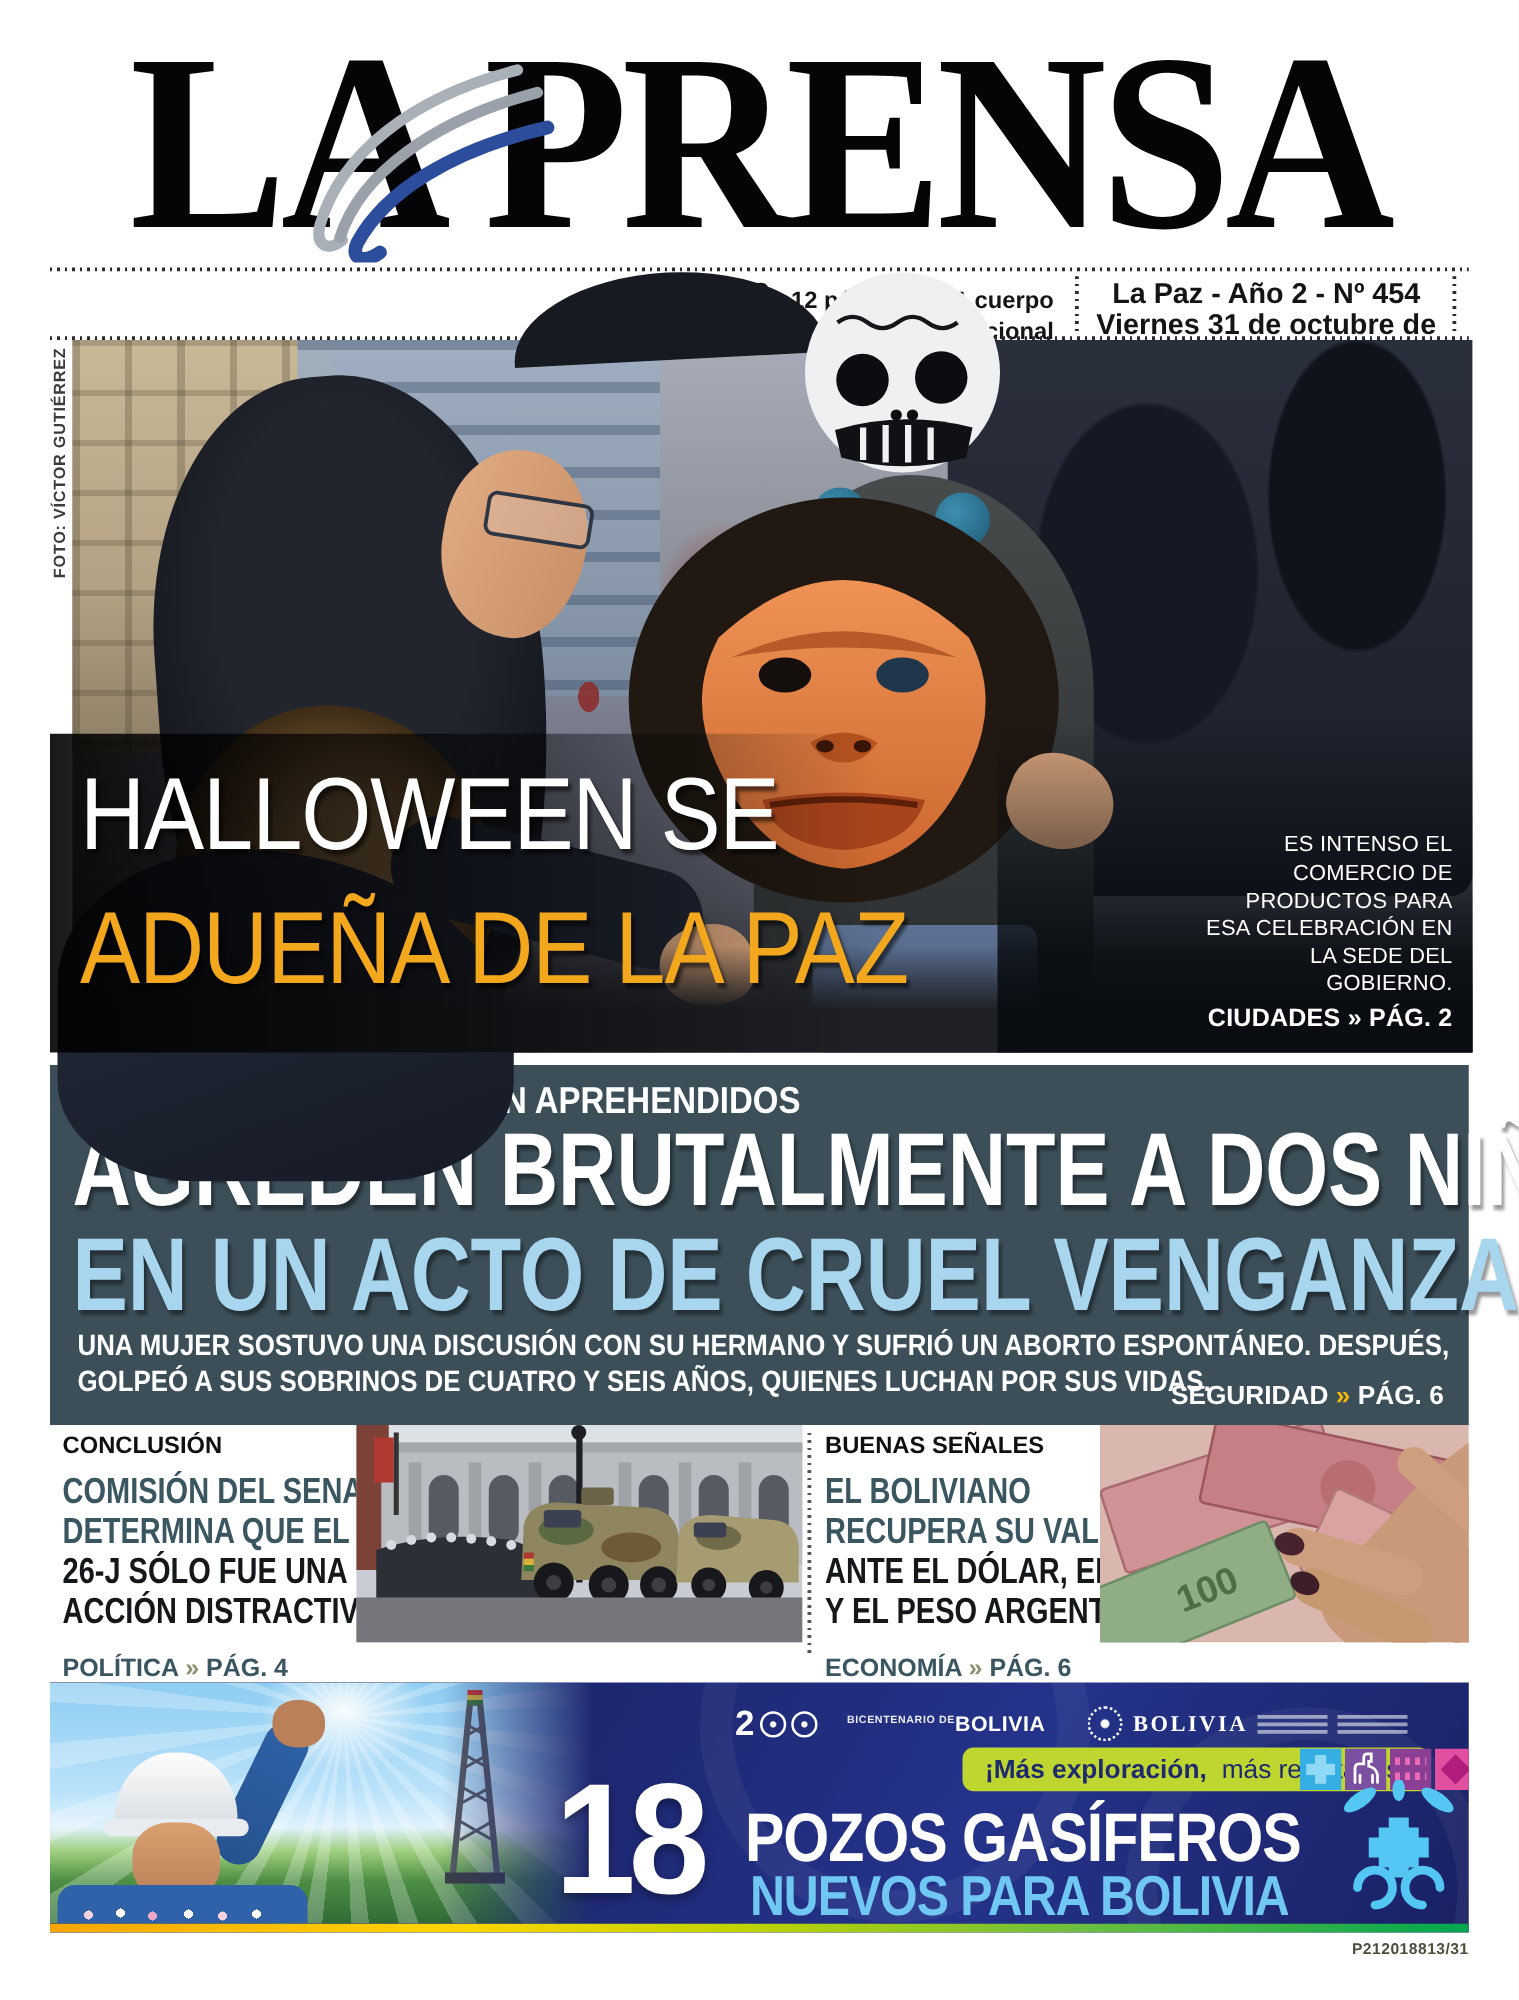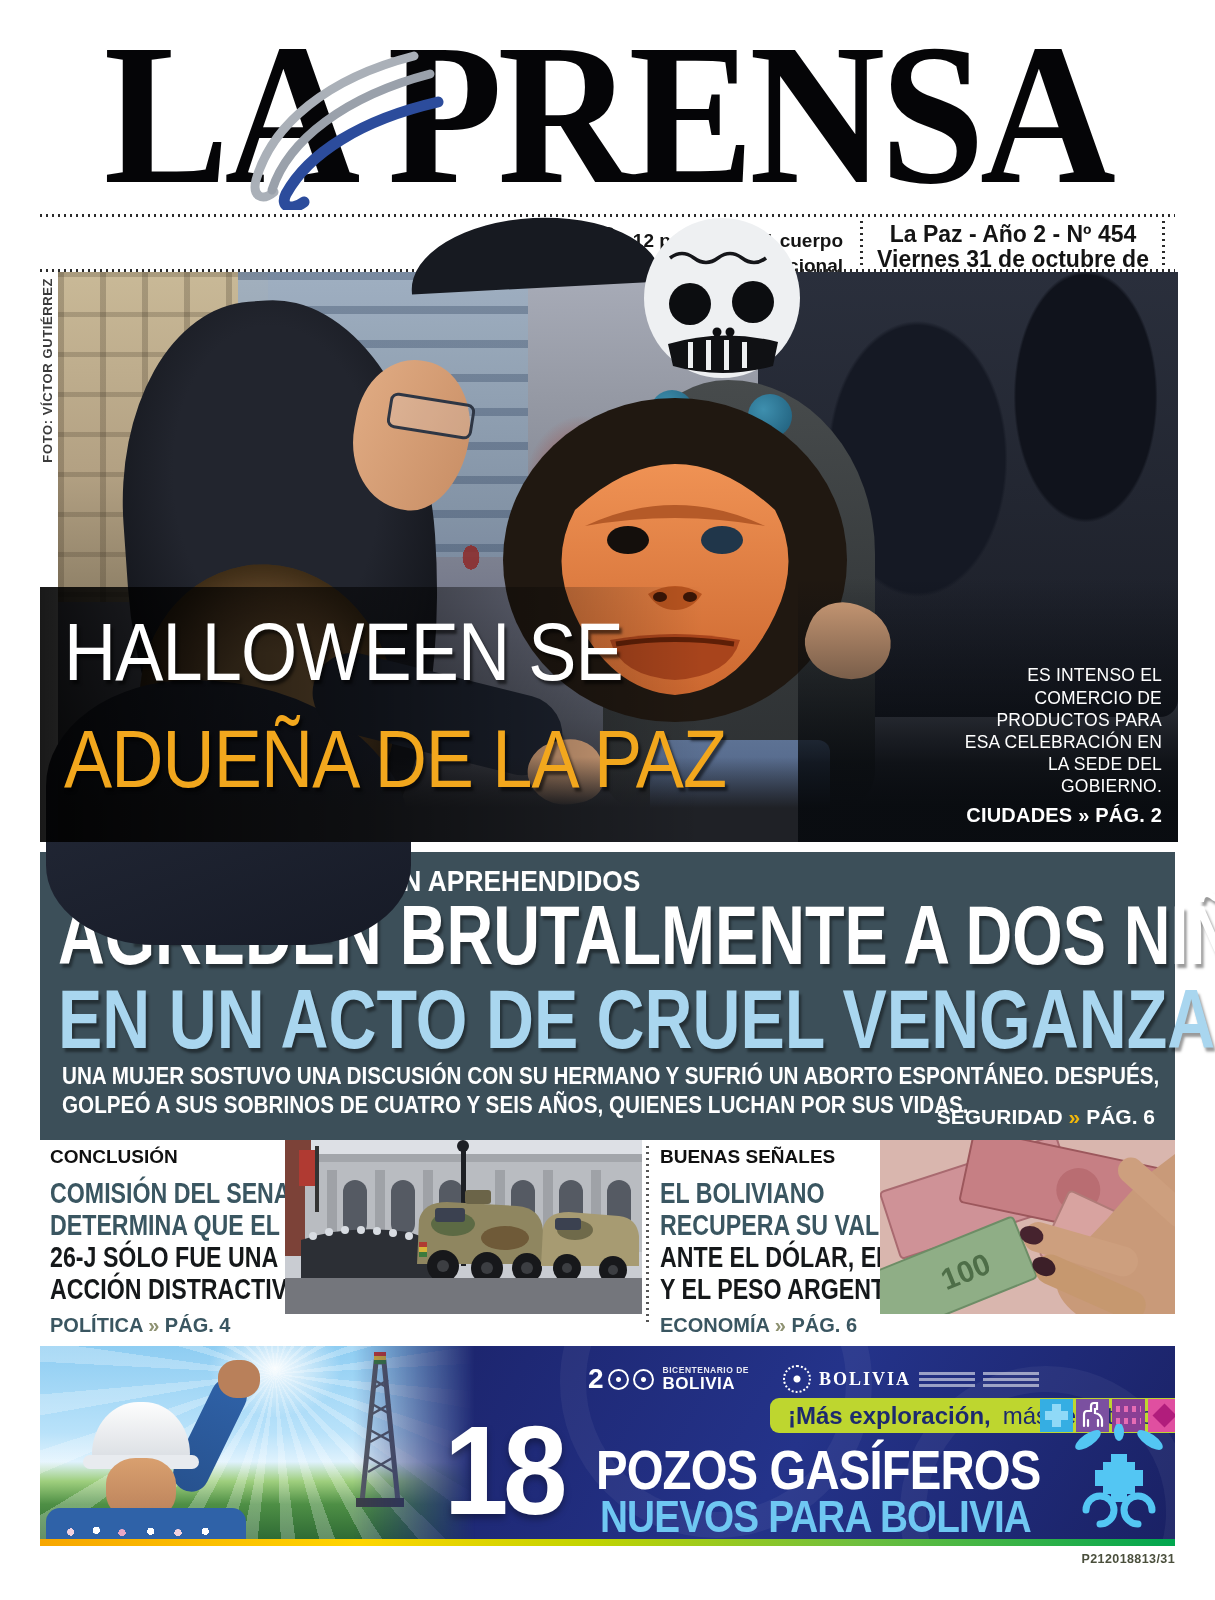--- a/index.html
+++ b/index.html
@@ -106,21 +106,21 @@
         text-shadow:3px 4px 3px rgba(0,0,0,.4);}
   .b-deck{left:22px;top:210px;font-size:23.5px;font-weight:700;line-height:29px;}
   .b-sec{right:20px;bottom:11px;font-size:21px;font-weight:700;}
   .arr-gold{color:var(--arrowgold);}
   
   .articles{position:absolute;left:40px;top:1140px;width:1135px;height:196px;}
   .articles>div{position:absolute;}
   .art-col .a-kicker{font-size:19px;font-weight:700;color:#101010;margin-bottom:9px;}
   .art-col .a-accent{color:var(--teal);font-size:29px;font-weight:700;line-height:32px;}
   .art-col .a-plain{color:#15181a;font-size:29px;font-weight:700;line-height:32px;}
-  .art-col .a-sec{margin-top:9px;font-size:20px;font-weight:700;color:var(--teal);}
+  .art-col .a-sec{margin-top:19px;font-size:20px;font-weight:700;color:var(--teal);}
   .arr-olive{color:var(--olive);}
   .art-left{left:10px;top:6px;width:250px;}
   .art-right{left:620px;top:6px;width:260px;}
   .art-mid-photo{left:245px;top:0;width:357px;height:174px;}
   .art-money{left:840px;top:0;width:295px;height:174px;}
   .art-divider{left:606px;top:6px;bottom:10px;width:3px;
       background:repeating-linear-gradient(180deg,#555 0 2px,transparent 2px 6px);}
   
   .ad{position:absolute;left:40px;top:1346px;width:1135px;height:200px;overflow:hidden;
       background:linear-gradient(120deg,#151b4e 0%,#1d2670 35%,#24338a 65%,#1a2164 100%);}
@@ -151,31 +151,31 @@
       radial-gradient(6px 6px at 40% 55%,#e8a7c6 0 60%,transparent 61%),
       radial-gradient(6px 6px at 58% 45%,#fff 0 60%,transparent 61%),
       radial-gradient(6px 6px at 75% 55%,#f2d2e0 0 60%,transparent 61%),
       radial-gradient(6px 6px at 92% 45%,#fff 0 60%,transparent 61%);}
   .rig-wrap{left:292px;top:6px;width:95px;height:155px;}
   .ad-logos{left:548px;top:12px;width:580px;height:42px;display:flex;gap:34px;align-items:center;color:#fff;}
   .logo1{display:flex;align-items:center;gap:4px;}
   .logo1-num{font-size:28px;font-weight:700;line-height:28px;}
   .ring-glyph{width:17px;height:17px;border:2.5px solid #fff;border-radius:50%;display:inline-block;
       background:radial-gradient(circle,#fff 0 2px,transparent 3px);}
-  .logo1-txt{display:flex;flex-direction:column;margin-left:5px;line-height:1;}
+  .logo1-txt{display:flex;margin-left:20px;line-height:1;}
   .logo1-top{font-size:8.5px;letter-spacing:.5px;font-weight:700;opacity:.9;}
   .logo1-name{font-size:17px;font-weight:700;letter-spacing:.5px;}
   .logo2{display:flex;align-items:center;gap:8px;}
   .rosette{width:24px;height:24px;border:2px dotted #fff;border-radius:50%;display:inline-block;
       background:radial-gradient(circle,#fff 0 3px,transparent 4px);}
   .logo2-name{font-family:"Liberation Serif",serif;font-size:18px;font-weight:700;letter-spacing:2px;}
   .bars{display:flex;flex-direction:column;gap:3px;}
   .bars span{display:block;width:56px;height:3px;background:rgba(255,255,255,.55);}
   .ad-pill{left:730px;top:52px;height:35px;padding:0 18px;border-radius:9px;background:var(--lime);
-      display:flex;align-items:center;font-size:24px;color:#1d2a6e;white-space:nowrap;gap:12px;}
+      display:flex;align-items:center;font-size:21px;color:#1d2a6e;white-space:nowrap;gap:12px;}
   .pill-bold{font-weight:700;}
   .ad-tiles{left:1000px;top:53px;display:flex;gap:3px;align-items:center;}
   .tile{width:33px;height:33px;position:relative;overflow:hidden;}
   .tile1{background:#35aee3;}
   .tile1::before{content:"";position:absolute;left:12px;top:5px;width:9px;height:23px;background:#8fd9f7;}
   .tile1::after{content:"";position:absolute;left:5px;top:12px;width:23px;height:9px;background:#8fd9f7;}
   .tile2{background:#7b50a0;}
   .tile3{background:#8a3f94;}
   .tile3::before,.tile3::after{content:"";position:absolute;left:4px;width:25px;height:6px;
       background:repeating-linear-gradient(90deg,#e76cb4 0 4px,transparent 4px 8px);}

